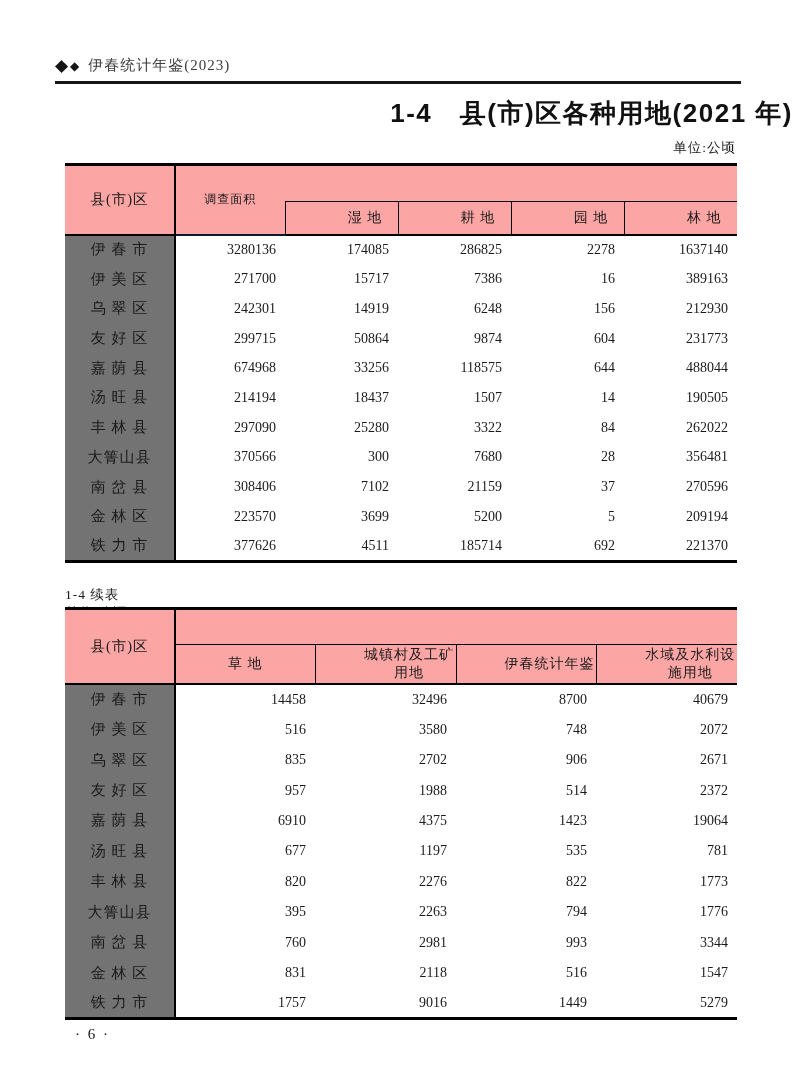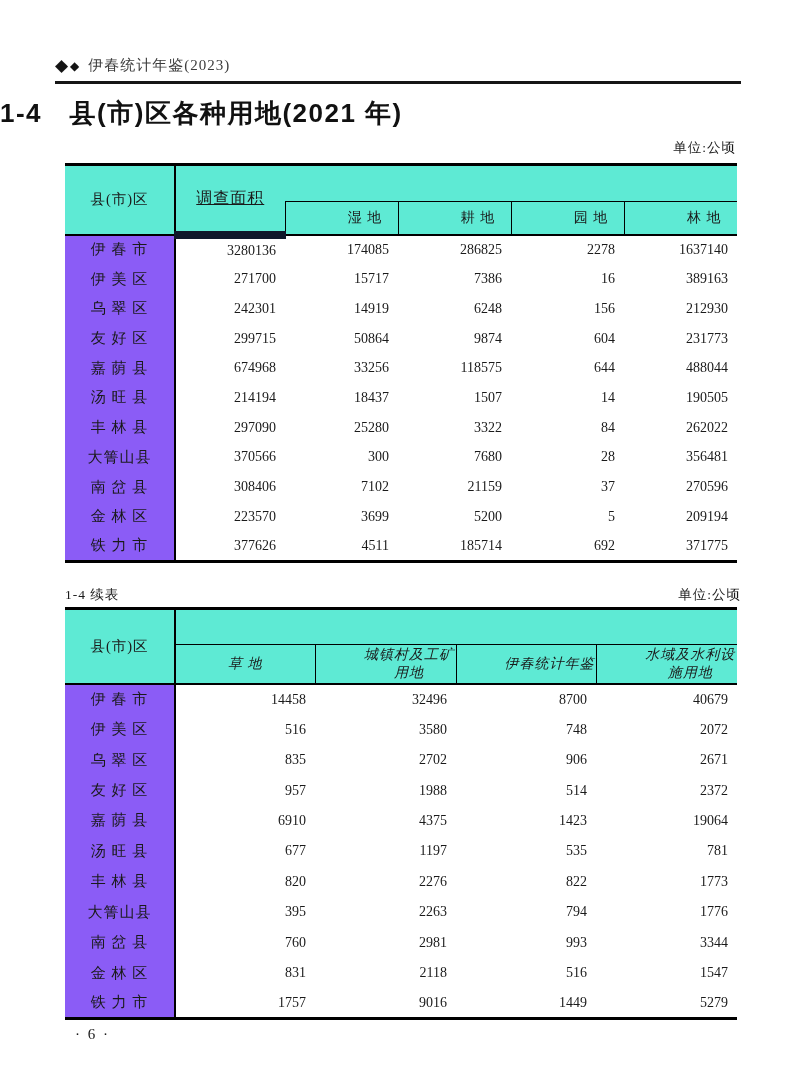--- a/index.html
+++ b/index.html
@@ -10,51 +10,51 @@
   }
   .page-header{
     position:absolute;left:55px;top:56px;width:686px;
     display:flex;align-items:center;
     border-bottom:3px solid #161616;padding-bottom:6px;
     font-size:15px;color:#3c3c3c;letter-spacing:1px;
   }
   .diamond-lg{font-size:17px;line-height:1;color:#141414;font-family:"DejaVu Sans",sans-serif;}
   .diamond-sm{font-size:12px;line-height:1;color:#141414;margin:0 8px 0 1px;font-family:"DejaVu Sans",sans-serif;}
   .doc-title{
-    position:absolute;top:96px;left:0;width:100%;text-align:left;
+    position:absolute;top:96px;left:0;width:100%;text-align:right;
     font-family:"Liberation Sans","DejaVu Sans",sans-serif;
     font-weight:bold;font-size:26px;letter-spacing:1.5px;color:#111;
   }
   .unit-label-1{position:absolute;top:139px;right:57px;font-size:13.5px;letter-spacing:1px;}
   .between-row{
     position:absolute;top:586px;left:65px;width:676px;
-    display:flex;justify-content:space-between;font-size:13.5px;letter-spacing:1px;
+    display:flex;justify-content:flex-end;font-size:13.5px;letter-spacing:1px;flex-direction:column;
   }
   table.stat{
     position:absolute;left:65px;width:672px;
     border-collapse:collapse;table-layout:fixed;
     border-top:3px solid #000;border-bottom:3px solid #000;
   }
   #table1{top:163px;}
   #table2{top:607px;}
   table.stat th{font-weight:normal;}
-  thead th{background:#5eead4;font-size:14px;letter-spacing:1px;}
+  thead th{background:#fca5a5;font-size:14px;letter-spacing:1px;}
   #table1 tr.hrow1{height:37px;}
   #table1 tr.hrow2{height:33px;}
   #table2 tr.hrow1{height:36px;}
-  #table2 tr.hrow2{height:33px;font-style:italic;}
+  #table2 tr.hrow2{height:33px;}
   th.corner{border-right:2px solid #000;border-bottom:2px solid #000;font-size:14.5px;}
-  th.survey{border-bottom:8px solid #0f172a;font-size:16px;text-decoration:underline;}
+  th.survey{border-bottom:2px solid #0f172a;font-size:12px;}
   th.spacer{border:0;}
   th.sub{border-top:1.5px solid #000;border-bottom:2px solid #000;}
   th.sub.lined{border-left:1.5px solid #000;padding-left:48px;}
   #table1 tbody tr{height:29.72px;}
   #table2 tbody tr{height:30.45px;}
   td.rowlabel{
-    background:#8b5cf6;border-right:2px solid #000;
+    background:#737373;border-right:2px solid #000;
     text-align:center;font-size:15px;letter-spacing:1px;
   }
   td.num{
     text-align:right;padding-right:9px;font-size:14px;
     font-family:"Liberation Serif","DejaVu Serif",serif;background:#fff;
   }
   .page-number{position:absolute;left:75px;top:1026px;font-size:15px;letter-spacing:2px;}
 </style>
 </head>
 <body>
@@ -171,21 +171,21 @@
         <td class="num">5200</td>
         <td class="num">5</td>
         <td class="num">209194</td>
       </tr>
       <tr>
         <td class="rowlabel">铁 力 市</td>
         <td class="num">377626</td>
         <td class="num">4511</td>
         <td class="num">185714</td>
         <td class="num">692</td>
-        <td class="num">371775</td>
+        <td class="num">221370</td>
       </tr>
     </tbody>
 </table>
 
 <div class="between-row">
   <span>1-4 续表</span>
   <span>单位:公顷</span>
 </div>
 
 <table class="stat" id="table2">

